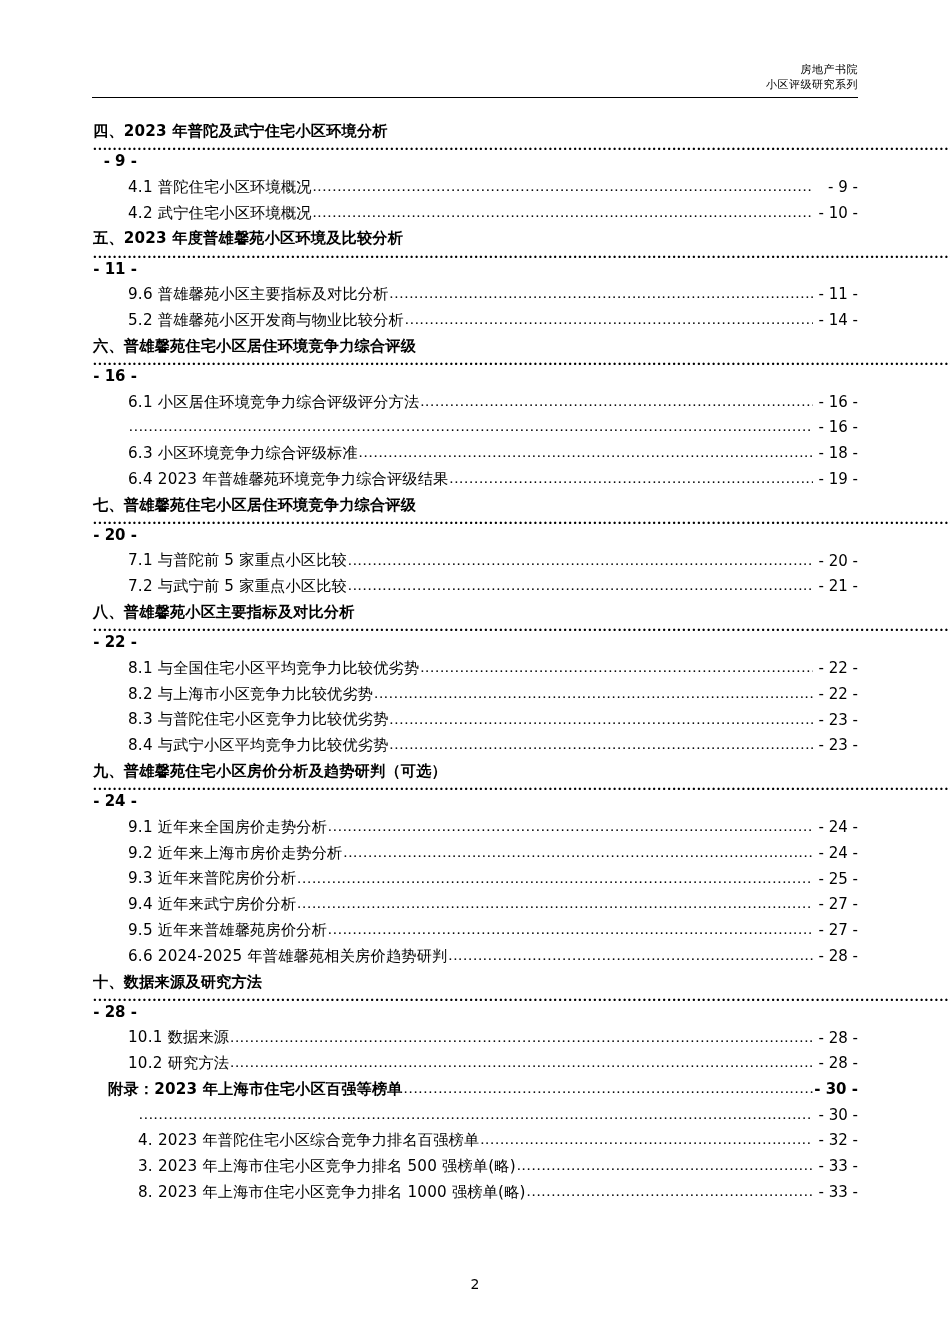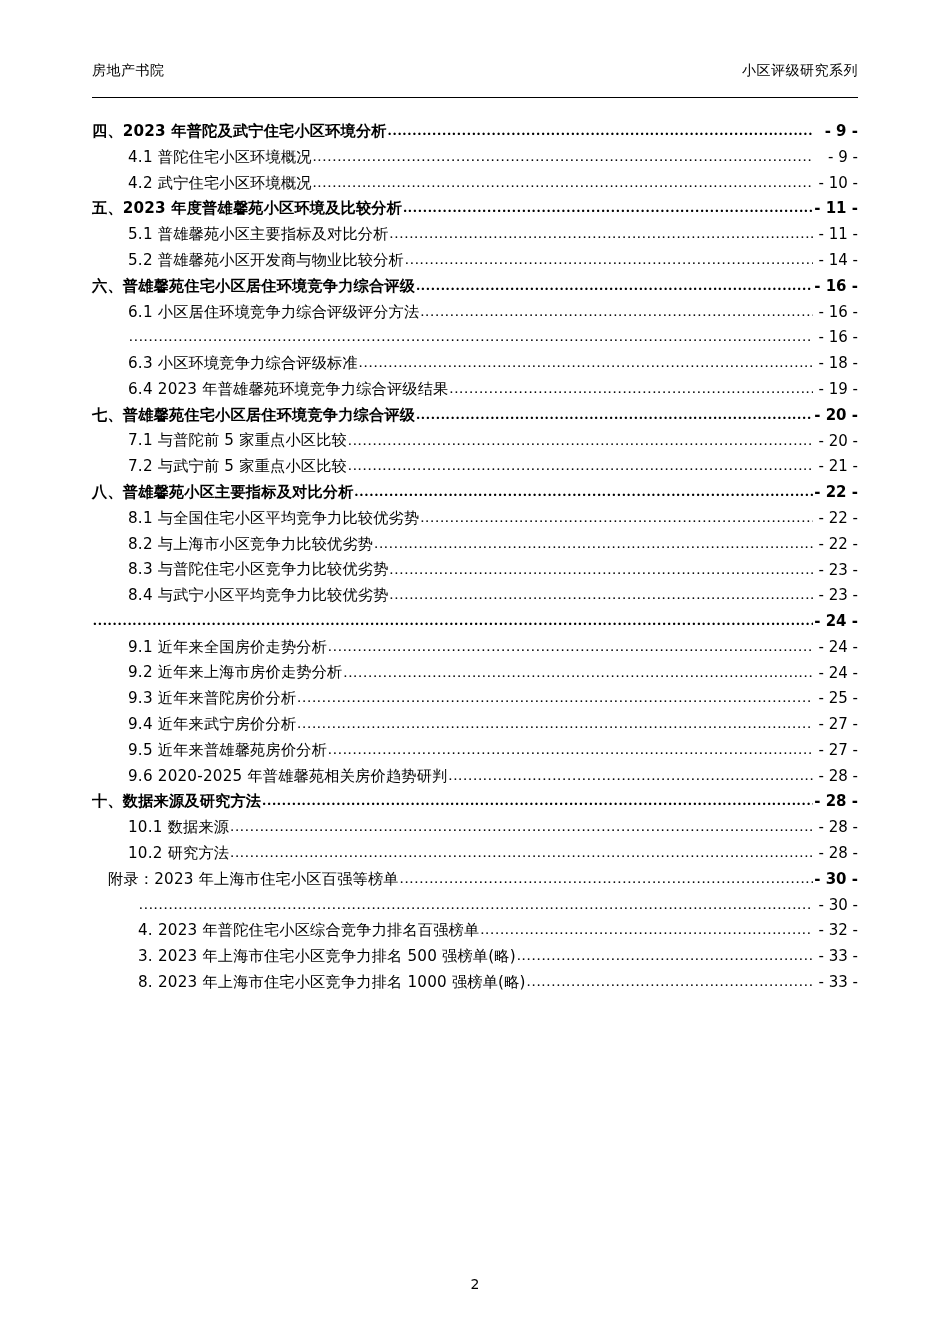--- a/index.html
+++ b/index.html
@@ -20,26 +20,27 @@
     width: 950px;
     height: 1344px;
     box-sizing: border-box;
     padding: 62px 92px 0 92px;
   }
   
   .header {
     display: flex;
     justify-content: space-between;
     align-items: flex-end;
-    font-size: 14px;
-    font-family: "DejaVu Sans", "Liberation Sans", sans-serif;
-    padding-bottom: 17px;
+    font-size: 11px;
+    font-family: "DejaVu Sans", "Liberation Sans", sans-serif;
+    padding-bottom: 5px;
     border-bottom: 1px solid #000;
     margin-bottom: 26px;
     letter-spacing: 0.5px;
+    flex-direction: column;
   }
   .header .left { }
   .header .right { }
 
   
   .toc {
     margin-top: 16px;
   }
   .toc-entry {
     display: flex;
@@ -69,28 +70,29 @@
   .toc-entry .page-num {
     flex: 0 0 auto;
     font-family: "DejaVu Sans", "Liberation Sans", sans-serif;
     font-size: 15px;
     text-align: right;
     min-width: 44px;
   }
   .lvl1 {
     font-weight: bold;
     padding-left: 0px;
+    flex-direction: column;
   }
   .lvl1 .label { font-weight: bold; }
   .lvl1 .page-num { font-weight: bold; }
   .lvl2 {
     padding-left: 36px;
     align-items: flex-end;
   }
-  .appendix .label { font-weight: normal; padding-left: 16px; }
+  .appendix .label { font-weight: bold; padding-left: 16px; }
   .appendix .page-num { font-weight: bold; }
   .appendix-item {
     padding-left: 46px;
   }
 
   
   .footer {
     position: absolute;
     bottom: 52px;
     left: 0;
@@ -125,21 +127,21 @@
         <span class="label">4.2 武宁住宅小区环境概况</span>
         <span class="dots">........................................................................................................................................................................................................</span>
         <span class="page-num">- 10 -</span>
       </div>
       <div class="toc-entry lvl1">
         <span class="label">五、2023 年度普雄馨苑小区环境及比较分析</span>
         <span class="dots">........................................................................................................................................................................................................</span>
         <span class="page-num">- 11 -</span>
       </div>
       <div class="toc-entry lvl2">
-        <span class="label">5.1 普雄馨苑小区主要指标及对比分析</span>
+        <span class="label">9.6 普雄馨苑小区主要指标及对比分析</span>
         <span class="dots">........................................................................................................................................................................................................</span>
         <span class="page-num">- 11 -</span>
       </div>
       <div class="toc-entry lvl2">
         <span class="label">5.2 普雄馨苑小区开发商与物业比较分析</span>
         <span class="dots">........................................................................................................................................................................................................</span>
         <span class="page-num">- 14 -</span>
       </div>
       <div class="toc-entry lvl1">
         <span class="label">六、普雄馨苑住宅小区居住环境竞争力综合评级</span>
@@ -199,20 +201,21 @@
         <span class="label">8.3 与普陀住宅小区竞争力比较优劣势</span>
         <span class="dots">........................................................................................................................................................................................................</span>
         <span class="page-num">- 23 -</span>
       </div>
       <div class="toc-entry lvl2">
         <span class="label">8.4 与武宁小区平均竞争力比较优劣势</span>
         <span class="dots">........................................................................................................................................................................................................</span>
         <span class="page-num">- 23 -</span>
       </div>
       <div class="toc-entry lvl1">
+        <span class="label">九、普雄馨苑住宅小区房价分析及趋势研判（可选）</span>
         <span class="dots">........................................................................................................................................................................................................</span>
         <span class="page-num">- 24 -</span>
       </div>
       <div class="toc-entry lvl2">
         <span class="label">9.1 近年来全国房价走势分析</span>
         <span class="dots">........................................................................................................................................................................................................</span>
         <span class="page-num">- 24 -</span>
       </div>
       <div class="toc-entry lvl2">
         <span class="label">9.2 近年来上海市房价走势分析</span>
@@ -228,21 +231,21 @@
         <span class="label">9.4 近年来武宁房价分析</span>
         <span class="dots">........................................................................................................................................................................................................</span>
         <span class="page-num">- 27 -</span>
       </div>
       <div class="toc-entry lvl2">
         <span class="label">9.5 近年来普雄馨苑房价分析</span>
         <span class="dots">........................................................................................................................................................................................................</span>
         <span class="page-num">- 27 -</span>
       </div>
       <div class="toc-entry lvl2">
-        <span class="label">9.6 2020-2025 年普雄馨苑相关房价趋势研判</span>
+        <span class="label">6.6 2024-2025 年普雄馨苑相关房价趋势研判</span>
         <span class="dots">........................................................................................................................................................................................................</span>
         <span class="page-num">- 28 -</span>
       </div>
       <div class="toc-entry lvl1">
         <span class="label">十、数据来源及研究方法</span>
         <span class="dots">........................................................................................................................................................................................................</span>
         <span class="page-num">- 28 -</span>
       </div>
       <div class="toc-entry lvl2">
         <span class="label">10.1 数据来源</span>

